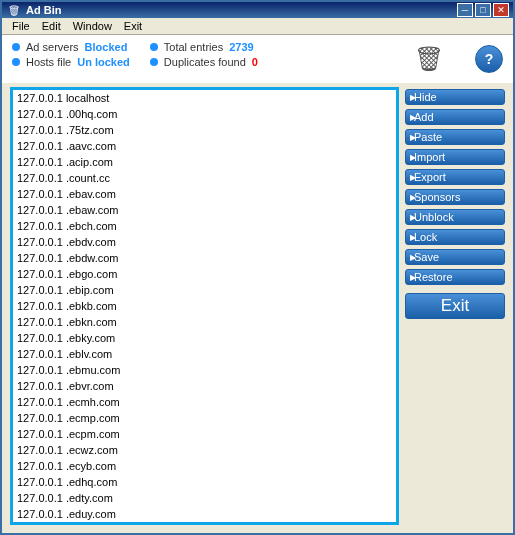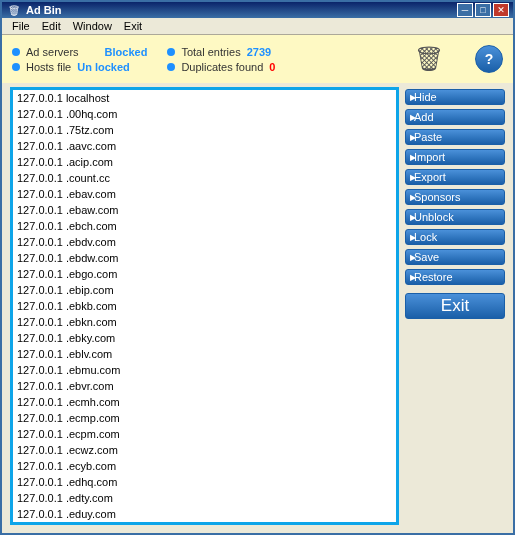--- a/index.html
+++ b/index.html
@@ -74,45 +74,44 @@
       border: 2px solid #3a6ea5;
       background: #ece9d8;
       width: 515px;
       height: 535px;
       display: flex;
       flex-direction: column;
     }
 
     
     .status-bar {
-      background: #fef9c3;
+      background: #ffffff;
       padding: 6px 10px;
       display: flex;
-      align-items: center;
       gap: 20px;
     }
     .status-group {
       display: flex;
       flex-direction: column;
       gap: 3px;
     }
     .status-row {
       display: flex;
       align-items: center;
       gap: 6px;
     }
     .dot {
       width: 8px;
       height: 8px;
       border-radius: 50%;
       flex-shrink: 0;
     }
     .dot-blue { background: #1e90ff; }
     .status-label { color: #333; }
-    .status-value-blocked { color: #1e90ff; font-weight: bold; margin-left: 20px; }
+    .status-value-blocked { color: #1e90ff; font-weight: bold; }
     .status-value-unlocked { color: #1e90ff; font-weight: bold; }
     .status-value-number { color: #1e90ff; font-weight: bold; }
     .status-value-zero { color: red; font-weight: bold; }
 
     .status-right {
       display: flex;
       align-items: center;
       gap: 30px;
       margin-left: auto;
     }

